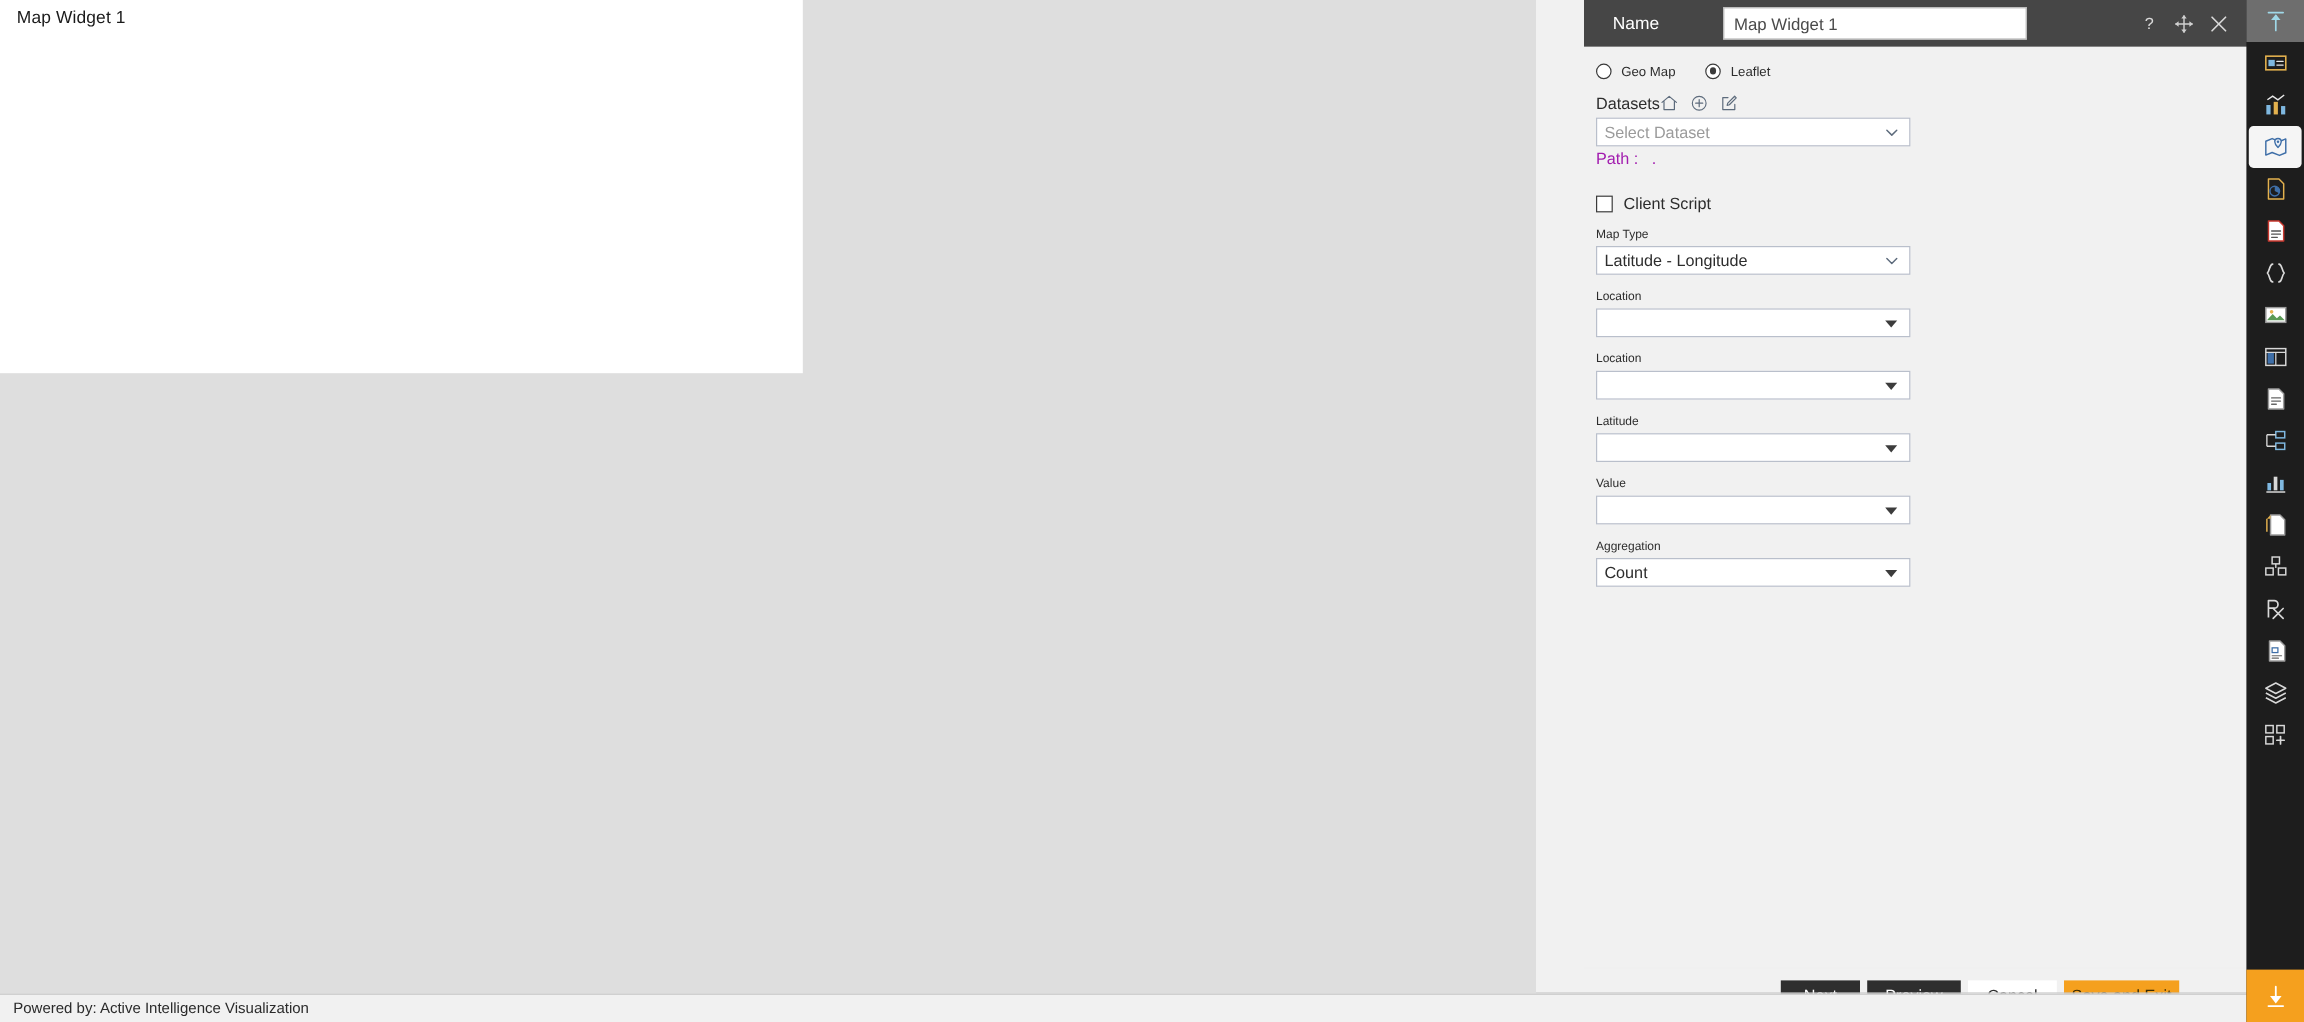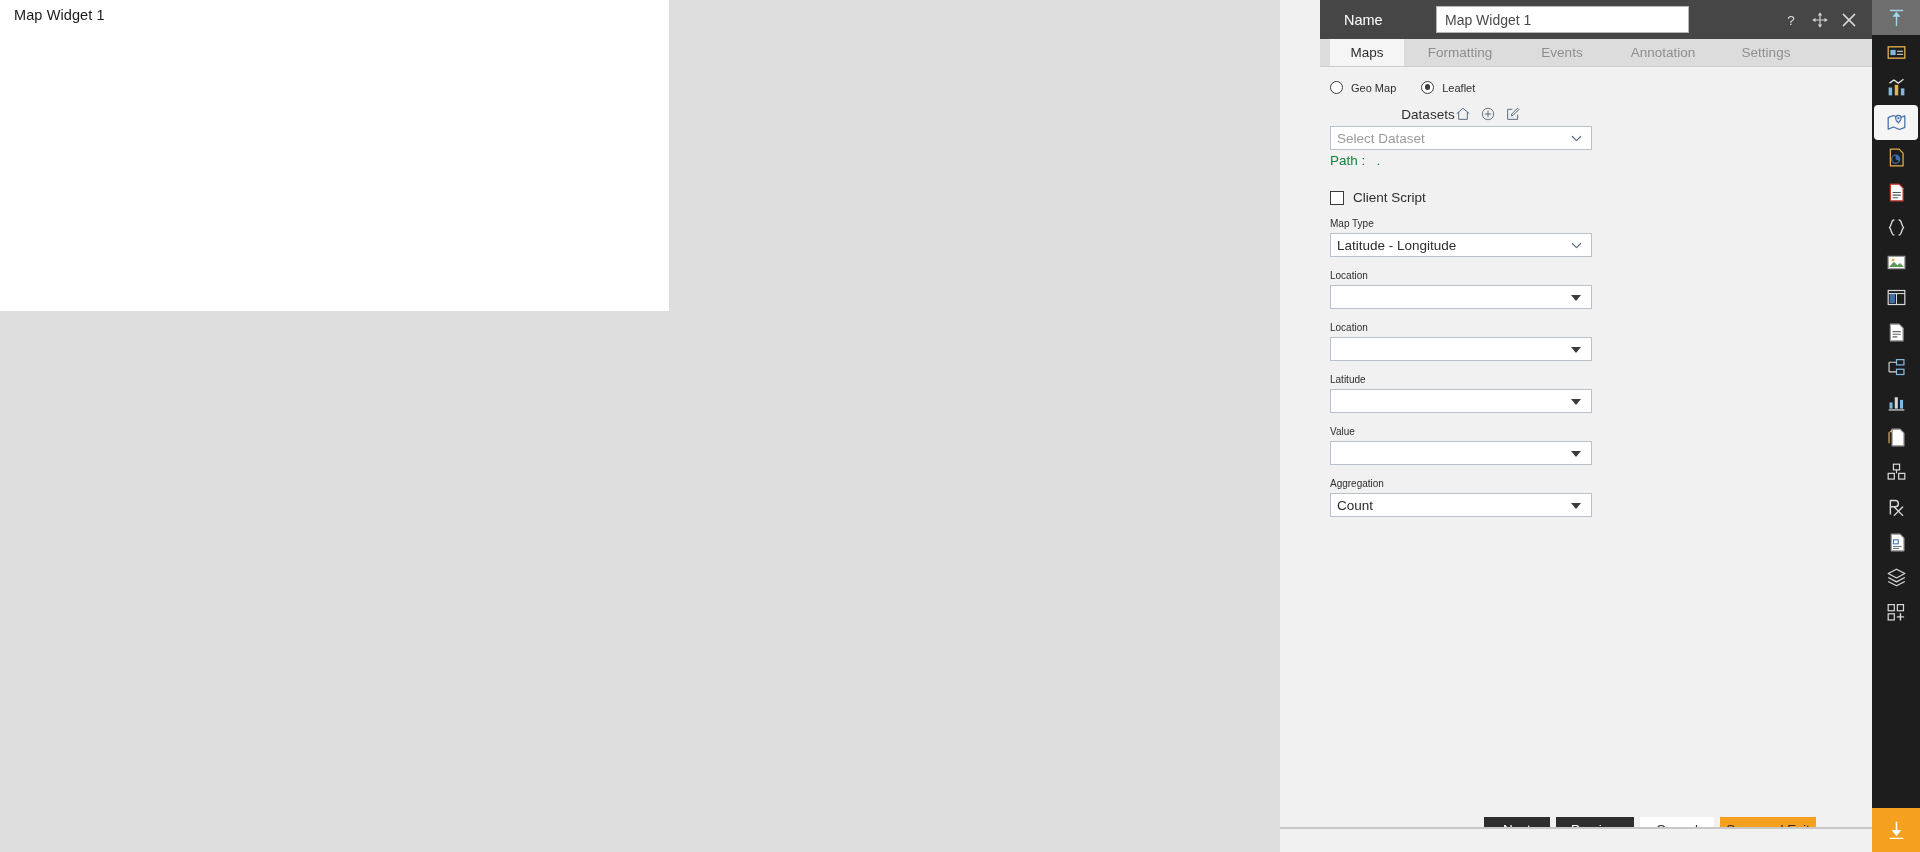--- a/index.html
+++ b/index.html
@@ -113,34 +113,34 @@
     flex: 0 0 13px;
   }
   .radio.on .dot::after {
     content: ""; position: absolute;
     left: 2.4px; top: 2.4px; width: 5.6px; height: 5.6px;
     border-radius: 50%; background: #3b3b3b;
   }
   .radio .lbl { margin-left: 8px; font-size: 11px; color: #2d2d2d; }
 
   .section-row {
-    display: flex; align-items: center; justify-content: center;
+    display: flex; align-items: center; justify-content: flex-start;
     margin-top: 12px;
   }
   .section-row .sec-label { font-size: 13.5px; color: #2d2d2d; }
   .sec-icons { display: flex; align-items: center; gap: 9px; }
   .sec-ico { width: 16px; height: 16px; display: block; cursor: pointer; }
 
   .fld-label {
     font-size: 10px; color: #2d2d2d;
     margin-top: 13px; margin-bottom: 4px;
     display: block;
   }
   .path-line {
-    font-size: 13.5px; color: #15803d; margin-top: 3px;
+    font-size: 13.5px; color: #a21caf; margin-top: 3px;
     white-space: pre;
   }
 
   .select-box {
     position: relative;
     width: 262px; height: 24px;
     background: #ffffff; border: 1px solid #b9bfcb;
     display: flex; align-items: center;
     cursor: pointer;
   }
@@ -221,20 +221,23 @@
   .rail-ico { width: 21px; height: 21px; display: block; }
 </style>
 </head>
 <body>
 
 <div id="app">
 
   <div class="canvas-area">
     <div class="widget-card">
       <div class="widget-title">Map Widget 1</div>
+    </div>
+    <div class="canvas-footer">
+      <span>Powered by: Active Intelligence Visualization</span>
     </div>
   </div>
 
   <div class="panel">
 
     <div class="panel-header">
       <div class="name-label">Name</div>
       <input class="name-input" type="text" value="Map Widget 1" style="">
       <div class="header-icons">
         <svg class="hdr-ico" viewBox="0 0 24 24">
@@ -254,27 +257,20 @@
         </svg>
         <svg class="hdr-ico" viewBox="0 0 24 24">
           <g stroke="#e6e6e6" stroke-width="1.9" stroke-linecap="round">
             <line x1="4.5" y1="4.5" x2="19.5" y2="19.5"></line>
             <line x1="19.5" y1="4.5" x2="4.5" y2="19.5"></line>
           </g>
         </svg>
       </div>
     </div>
 
-    <div class="tabs">
-      <div class="tab t0 active">Maps</div>
-      <div class="tab t1">Formatting</div>
-      <div class="tab t2">Events</div>
-      <div class="tab t3">Annotation</div>
-      <div class="tab t4">Settings</div>
-    </div>
 
     <div class="panel-body">
       <div class="fieldcol">
 
         <div class="radio-row">
           <div class="radio">
             <span class="dot"></span>
             <span class="lbl">Geo Map</span>
           </div>
           <div class="radio on">

